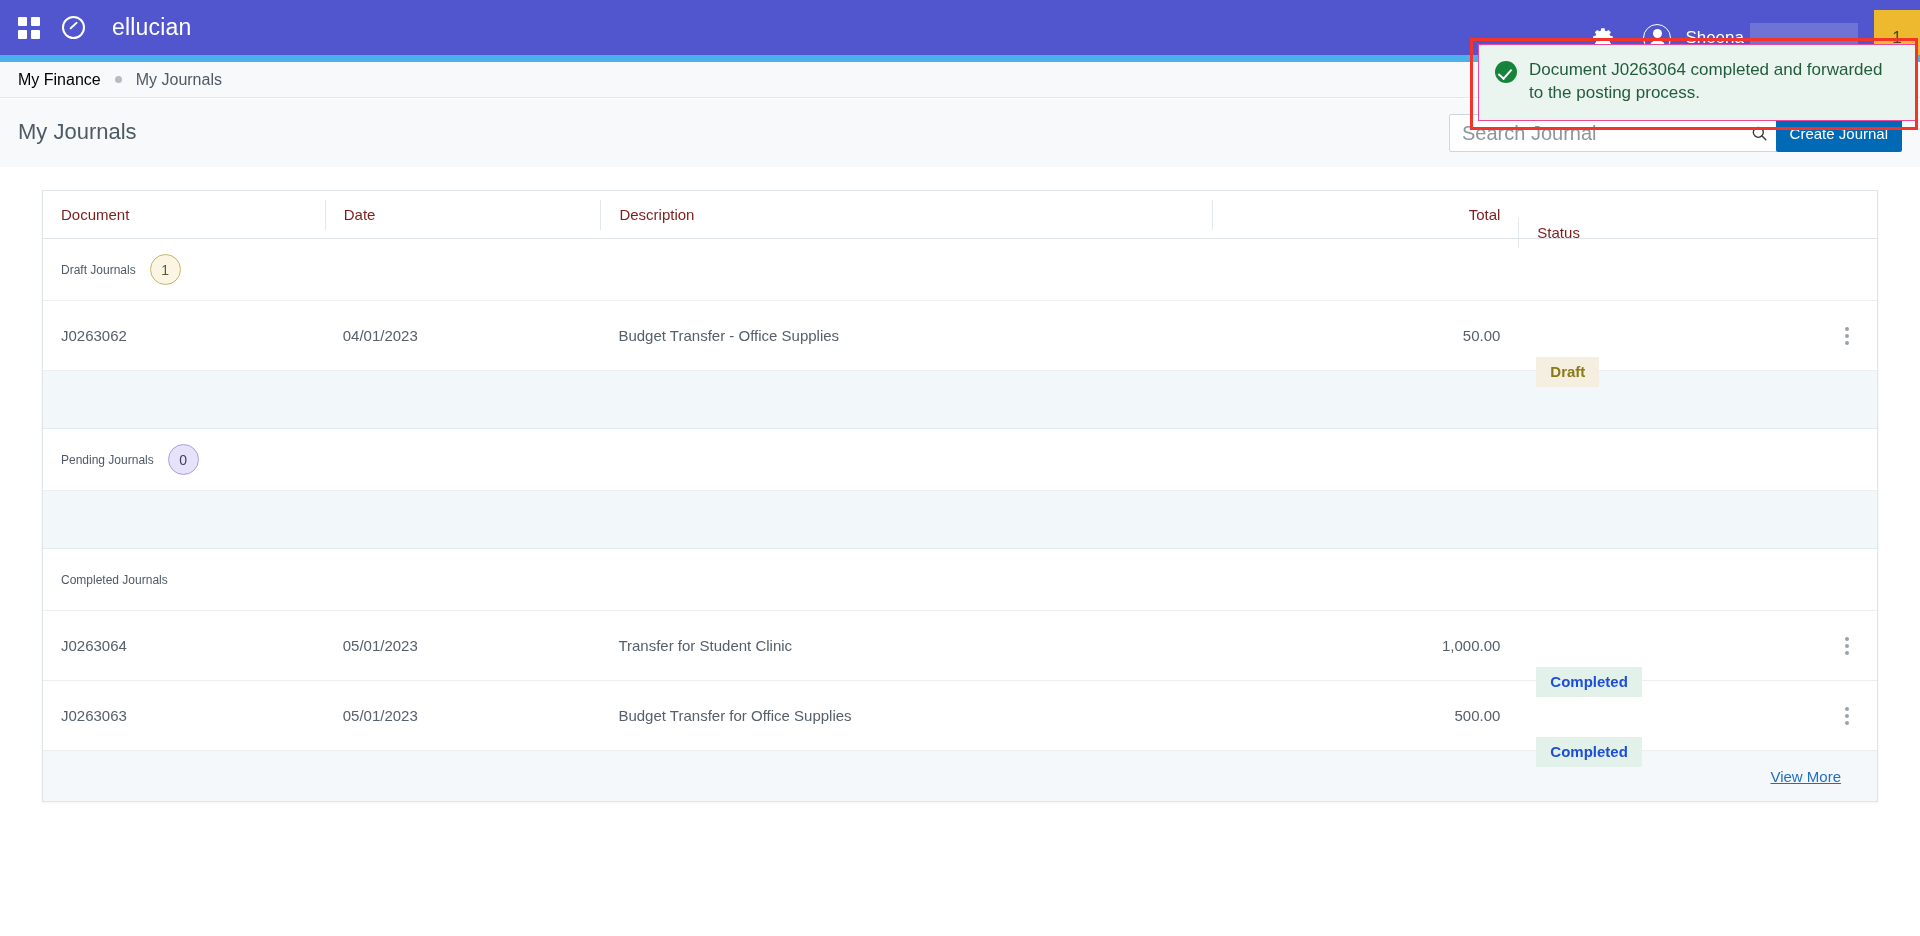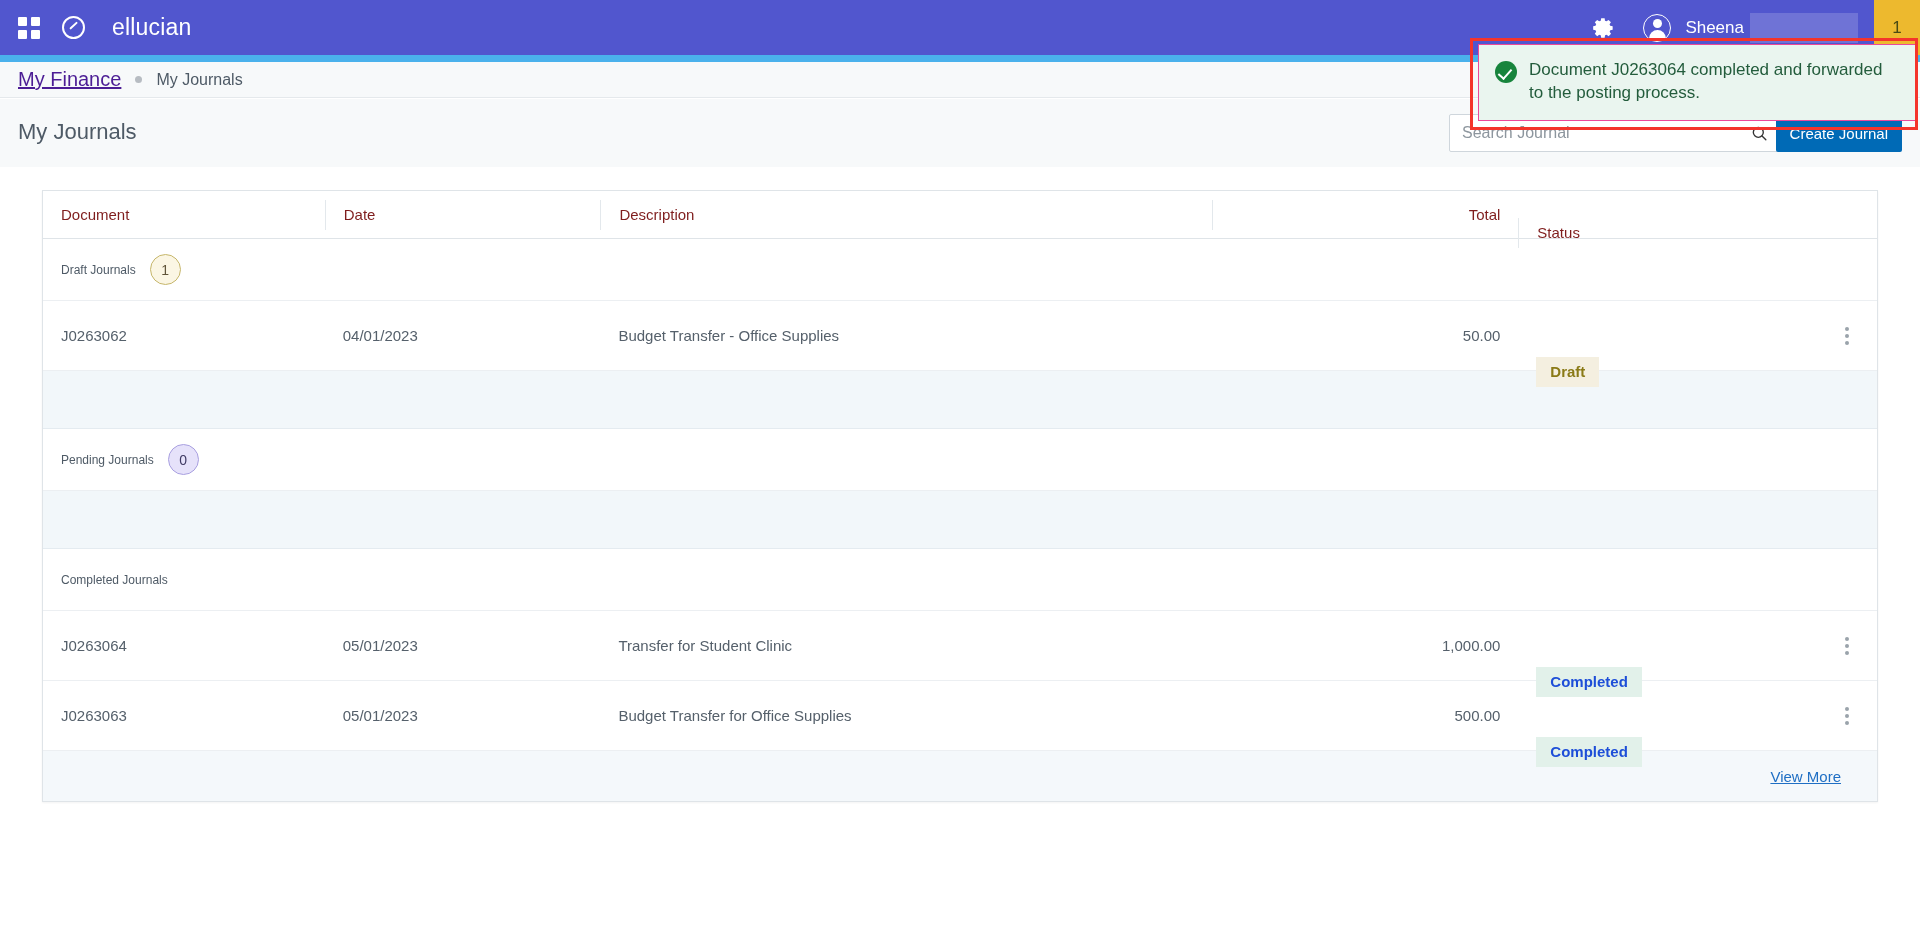--- a/index.html
+++ b/index.html
@@ -30,21 +30,21 @@
   }
   .brand-mark::after {
     content: ""; position: absolute; left: 5.5px; top: 9.5px;
     width: 10px; height: 2.2px; background: #fff;
     transform: rotate(-43deg); transform-origin: left center; border-radius: 2px;
   }
   .brand-name {
     color: #fff; font-size: 23px; letter-spacing: .2px; font-weight: 400;
   }
   .topbar-right {
-    position: absolute; right: 0; top: 0; height: 55px;
+    position: absolute; right: 0; top: 10px; height: 55px;
     display: flex; align-items: center;
   }
   .gear { width: 26px; height: 26px; cursor: pointer; }
   .avatar {
     width: 28px; height: 28px; border-radius: 50%; border: 1.8px solid #fff;
     margin-left: 26px; position: relative; overflow: hidden; cursor: pointer;
   }
   .avatar::before {
     content: ""; position: absolute; left: 50%; top: 4.5px;
     width: 9px; height: 9px; margin-left: -4.5px; border-radius: 50%; background: #fff;
@@ -70,21 +70,21 @@
     background: #4ab1ec;
   }
 
   
   .crumbs {
     position: absolute; top: 62px; left: 0; width: 1920px; height: 36px;
     background: #f7f9fa; display: flex; align-items: center; padding-left: 18px;
     border-bottom: 1px solid #e5e9ec;
   }
   .crumb-link {
-    color: #4c1d95; font-size: 20px; text-decoration: underline; cursor: pointer;
+    color: #000000; font-size: 16px; cursor: pointer;
   }
   .crumb-dot {
     width: 7px; height: 7px; border-radius: 50%; background: #b7bcc2; margin: 0 14px;
   }
   .crumb-current { color: #4e5a66; font-size: 16px; }
 
   
   .titlerow {
     position: absolute; top: 99px; left: 0; width: 1920px; height: 68px;
     background: #f7f9fa;
@@ -94,21 +94,21 @@
     font-size: 22px; color: #4e5a66; font-weight: 400;
   }
   .search-wrap {
     position: absolute; right: 141px; top: 15px;
     width: 330px; height: 38px; background: #fff;
     border: 1px solid #cfd6dc; border-radius: 2px;
     display: flex; align-items: center;
   }
   .search-input {
     flex: 1; border: 0; outline: 0; height: 36px; padding: 0 12px;
-    font-size: 16px; color: #55606b; background: transparent;
+    font-size: 20px; color: #55606b; background: transparent;
     font-family: "Liberation Sans", sans-serif;
   }
   .search-input::placeholder { color: #8d969e; }
   .search-btn {
     width: 38px; height: 36px; display: flex; align-items: center;
     justify-content: center; cursor: pointer; background: transparent; border: 0;
   }
   .create-btn {
     position: absolute; right: 18px; top: 15px;
     min-width: 118px; height: 38px; background: #006ab6; color: #fff;

